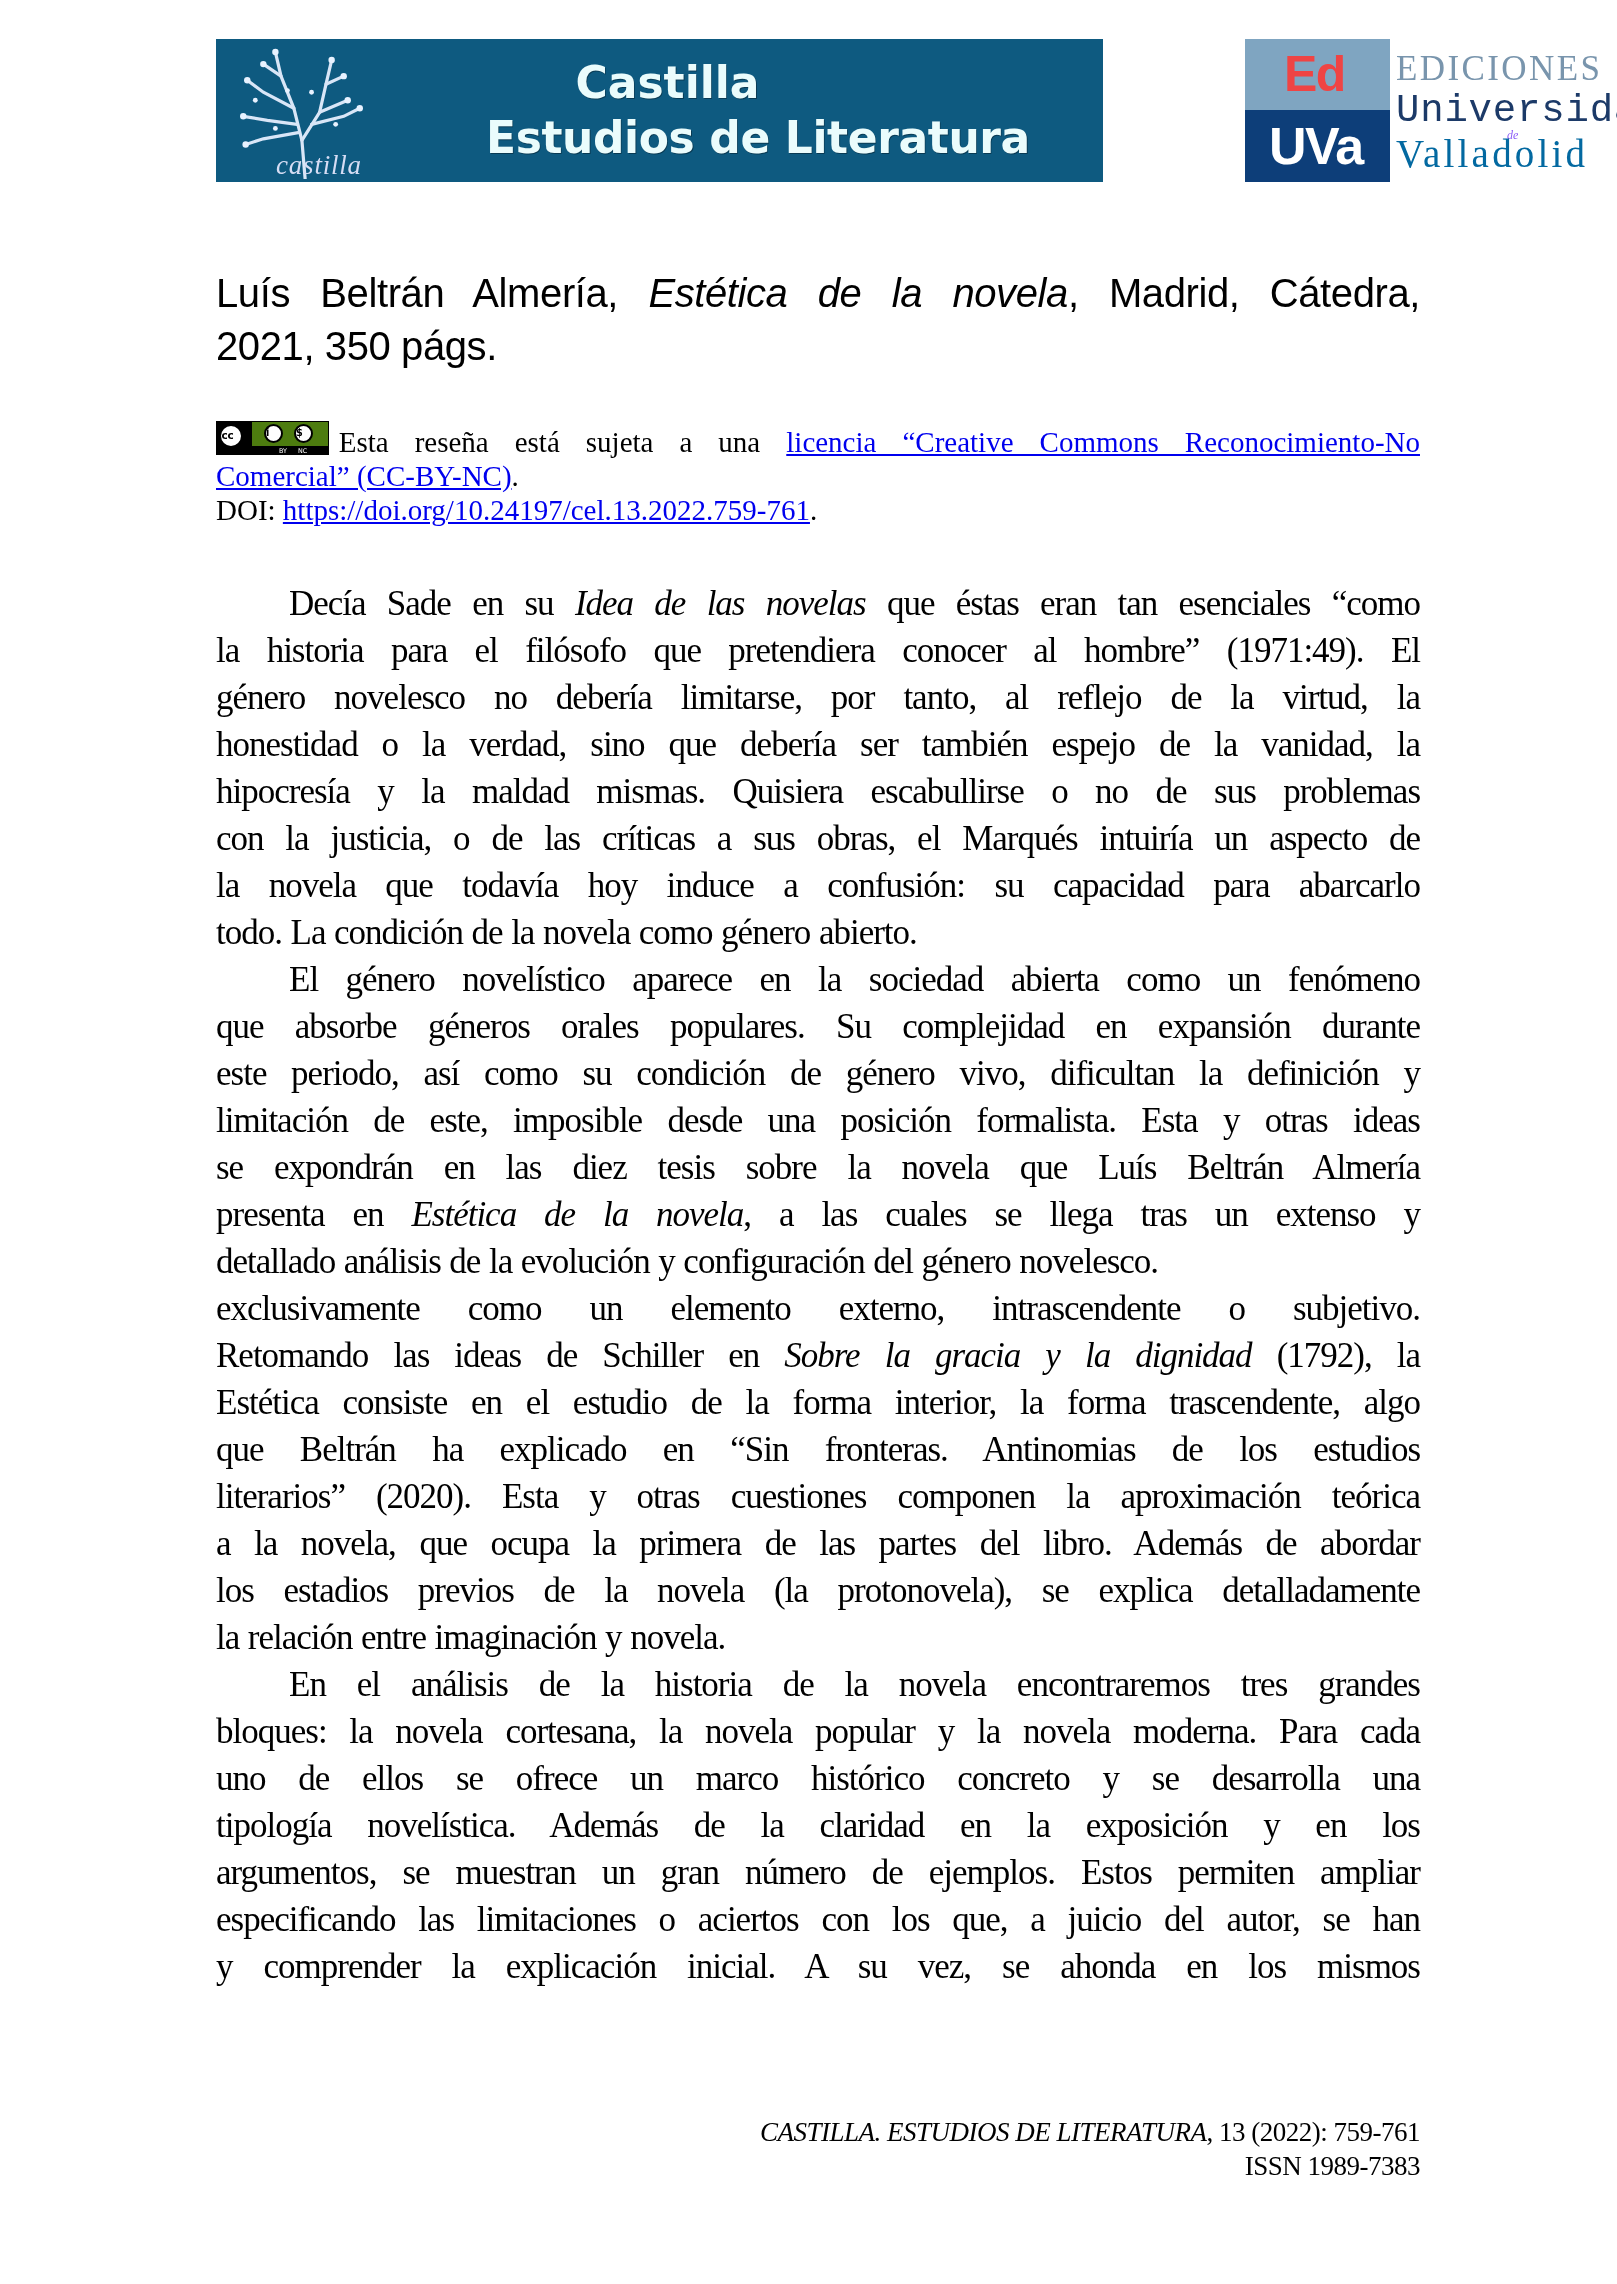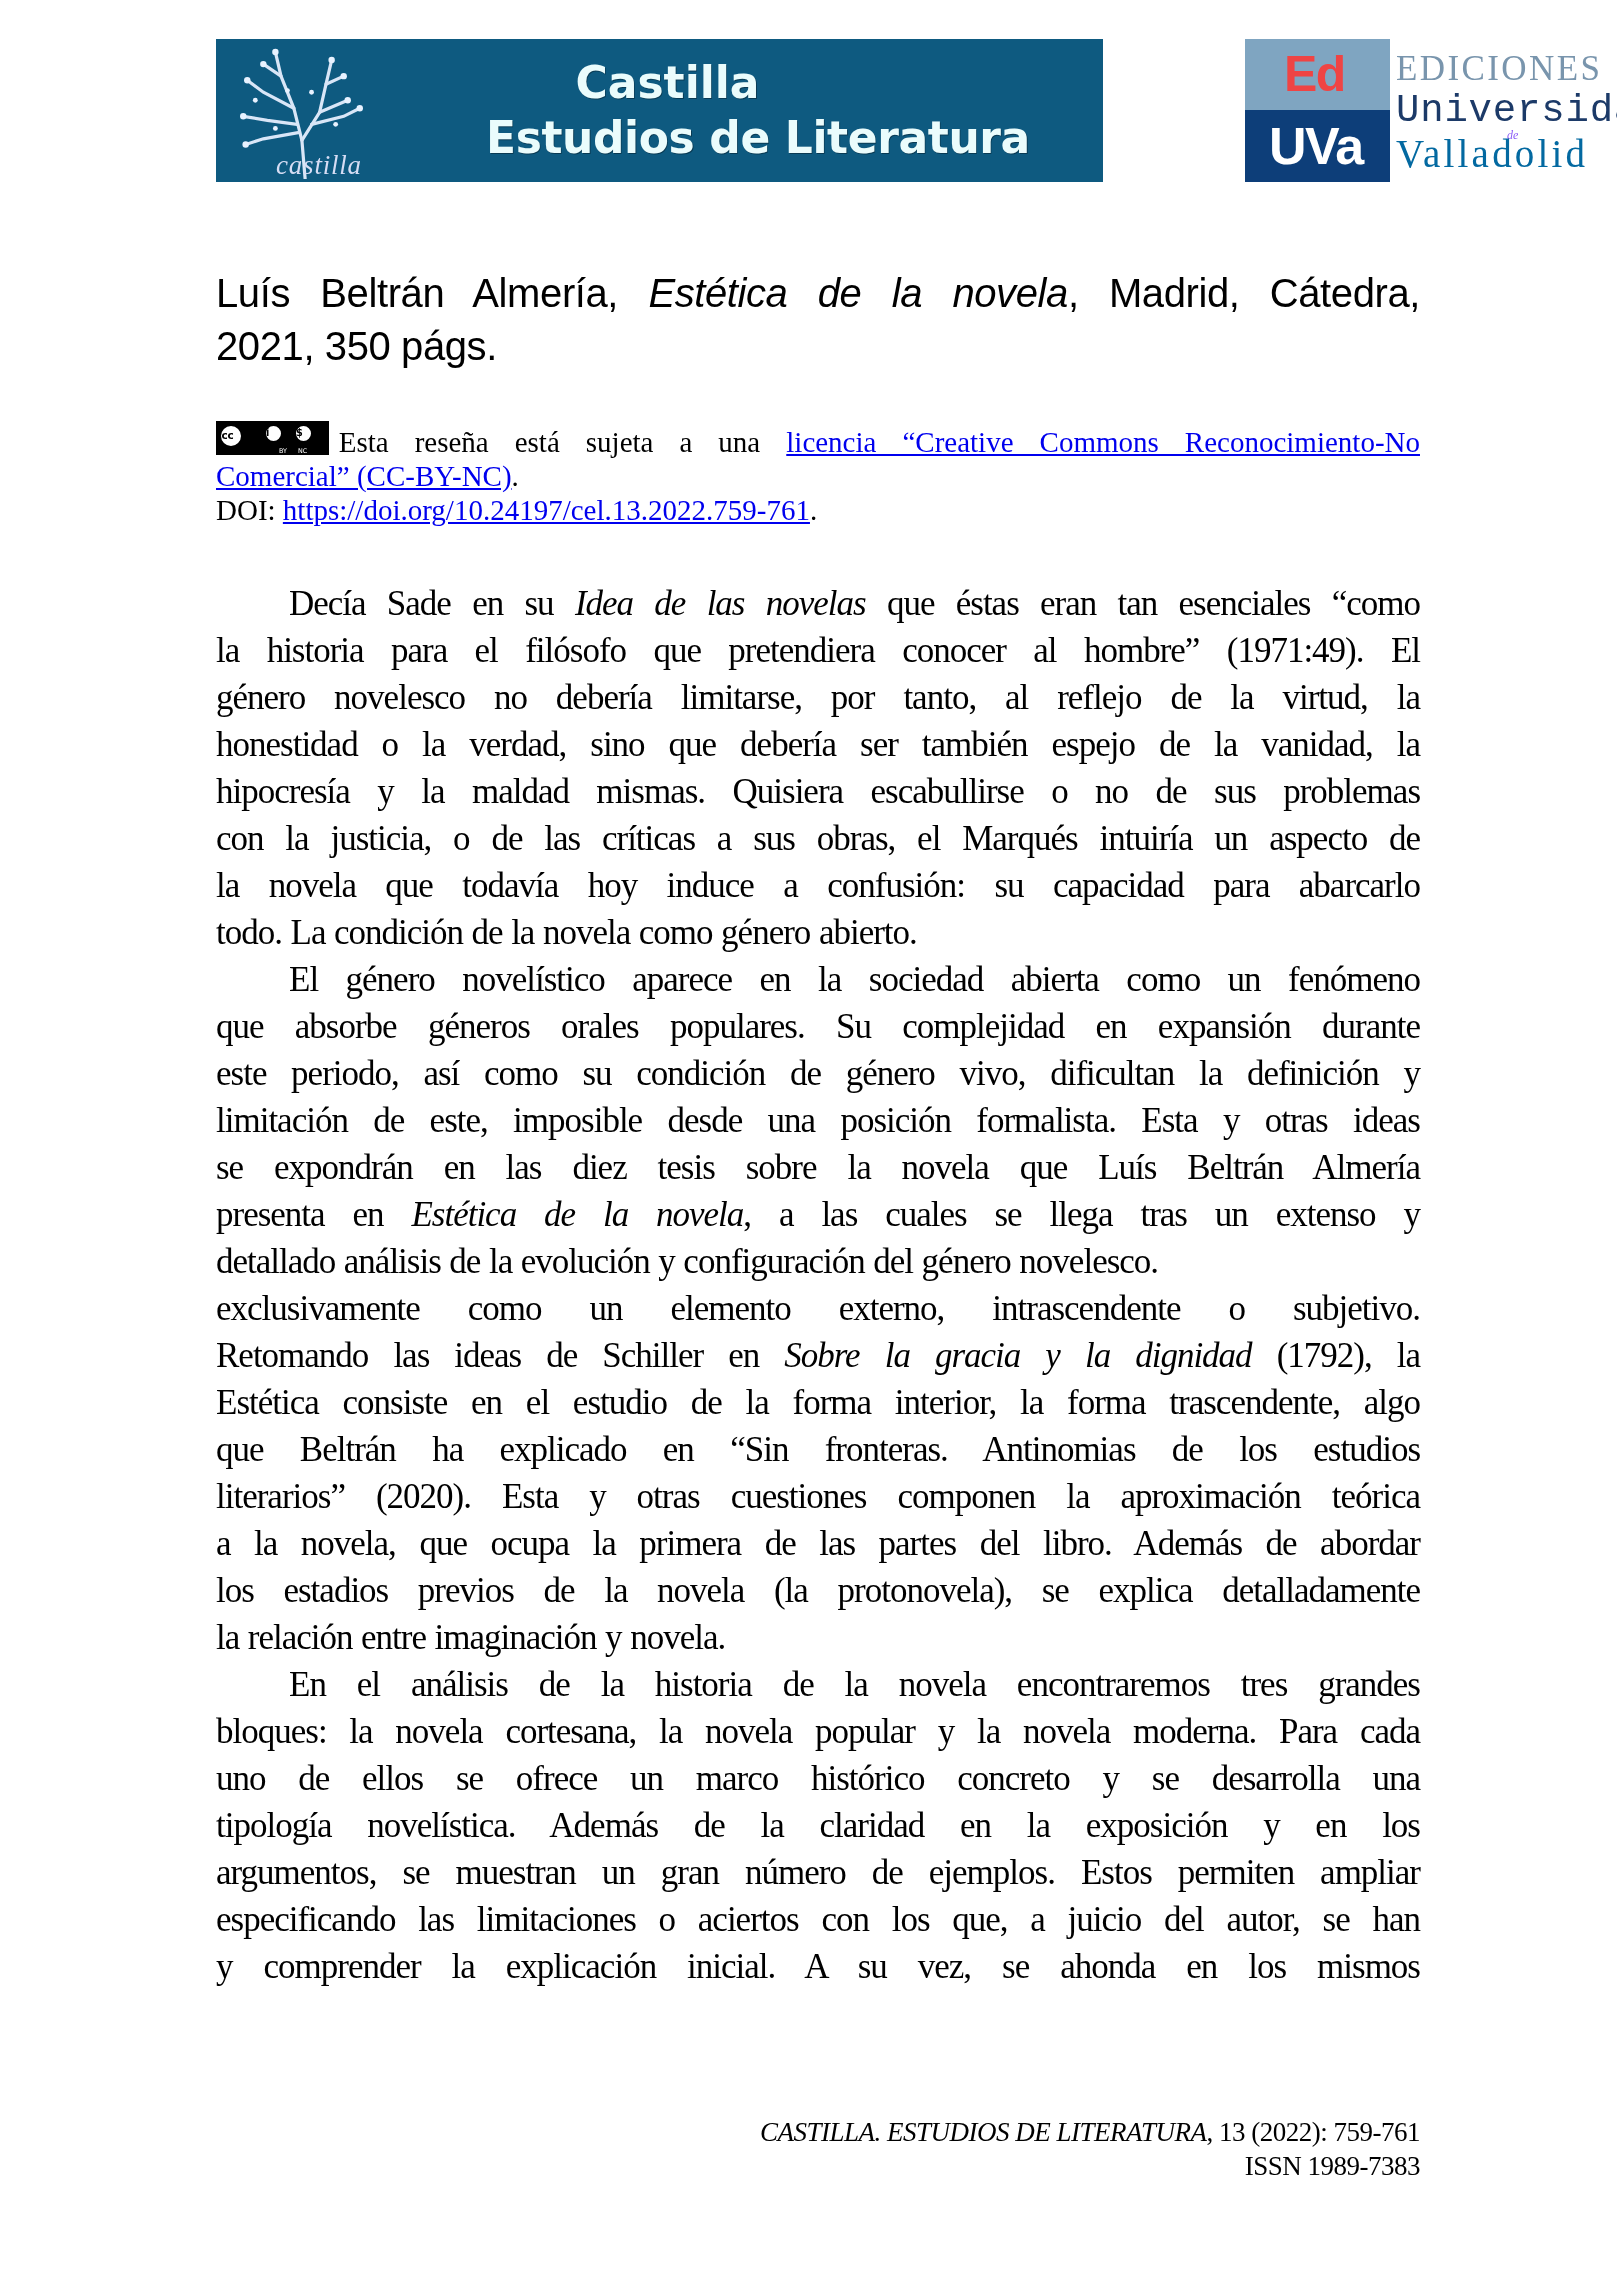--- a/index.html
+++ b/index.html
@@ -46,21 +46,21 @@
 
   
   .license {
     position: absolute; left: 216px; top: 421px; width: 1204px;
     font-family: "Liberation Serif", serif; font-size: 29px; line-height: 34px;
   }
   .license .row { display: block; white-space: nowrap; }
   .license .row.just { text-align: justify; text-align-last: justify; }
   .cc-badge {
     display: inline-block; vertical-align: -3.2px; width: 113px; height: 34px; position: relative;
-    background: #000000; border: 1.6px solid #000; box-sizing: border-box; margin-right: 9.7px;
+    background: #4d7c0f; border: 1.6px solid #000; box-sizing: border-box; margin-right: 9.7px;
   }
   .cc-badge .black { position: absolute; left: 0; top: 0; width: 35px; height: 31px; background: #000; }
   .cc-badge .cc-circle { position: absolute; left: 2.4px; top: 1.6px; width: 24px; height: 24px; border-radius: 50%; background: #fff; border: 2.4px solid #000; box-sizing: border-box;
     font: bold 10.5px "DejaVu Sans", sans-serif; text-align: center; line-height: 19.3px; color:#000; }
   .cc-badge .ic { position: absolute; top: 1.6px; width: 19.3px; height: 19.3px; border-radius: 50%; background: #fff; border: 2.4px solid #000; box-sizing: border-box;
     font: bold 9.7px "DejaVu Sans", sans-serif; text-align: center; line-height: 14.5px; color: #000; }
   .cc-badge .ic.by { left: 47px; }
   .cc-badge .ic.nc { left: 77px; }
   .cc-badge .strip { position: absolute; left: 0; right: 0; bottom: 0; height: 8px; background: #000; }
   .cc-badge .lbl { position: absolute; bottom: -0.8px; font: 6.4px "DejaVu Sans", sans-serif; color: #fff; }

